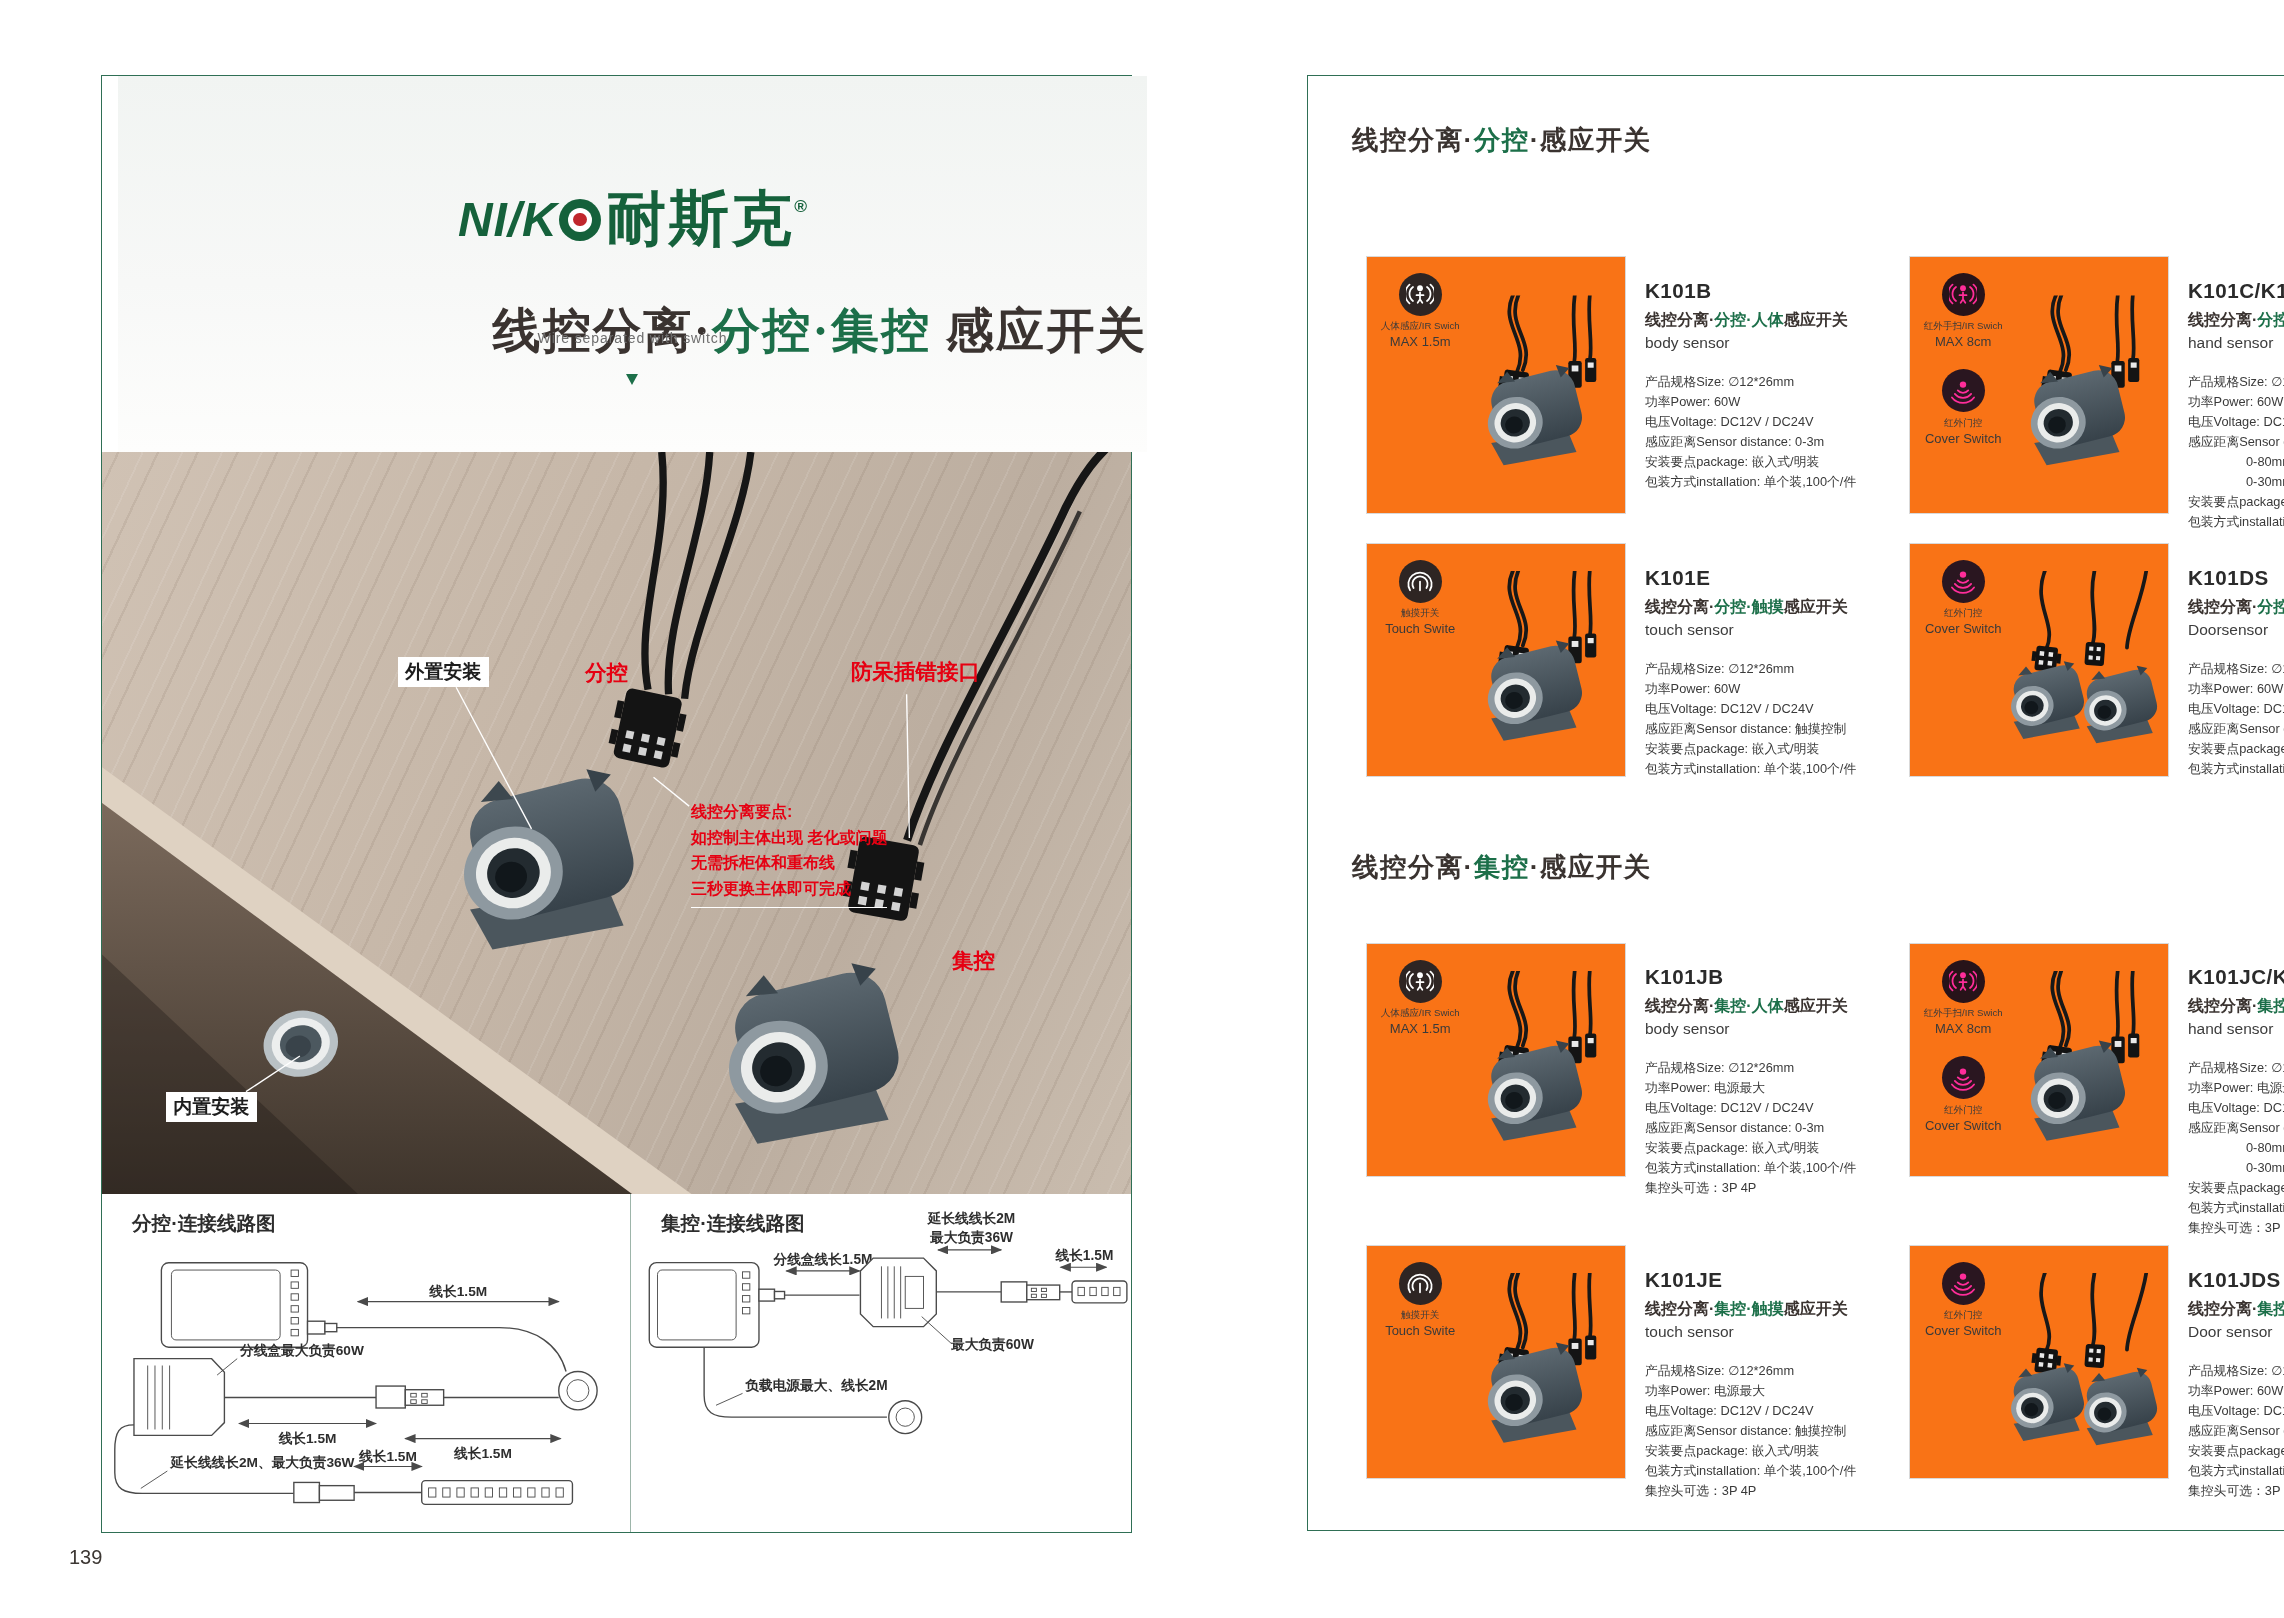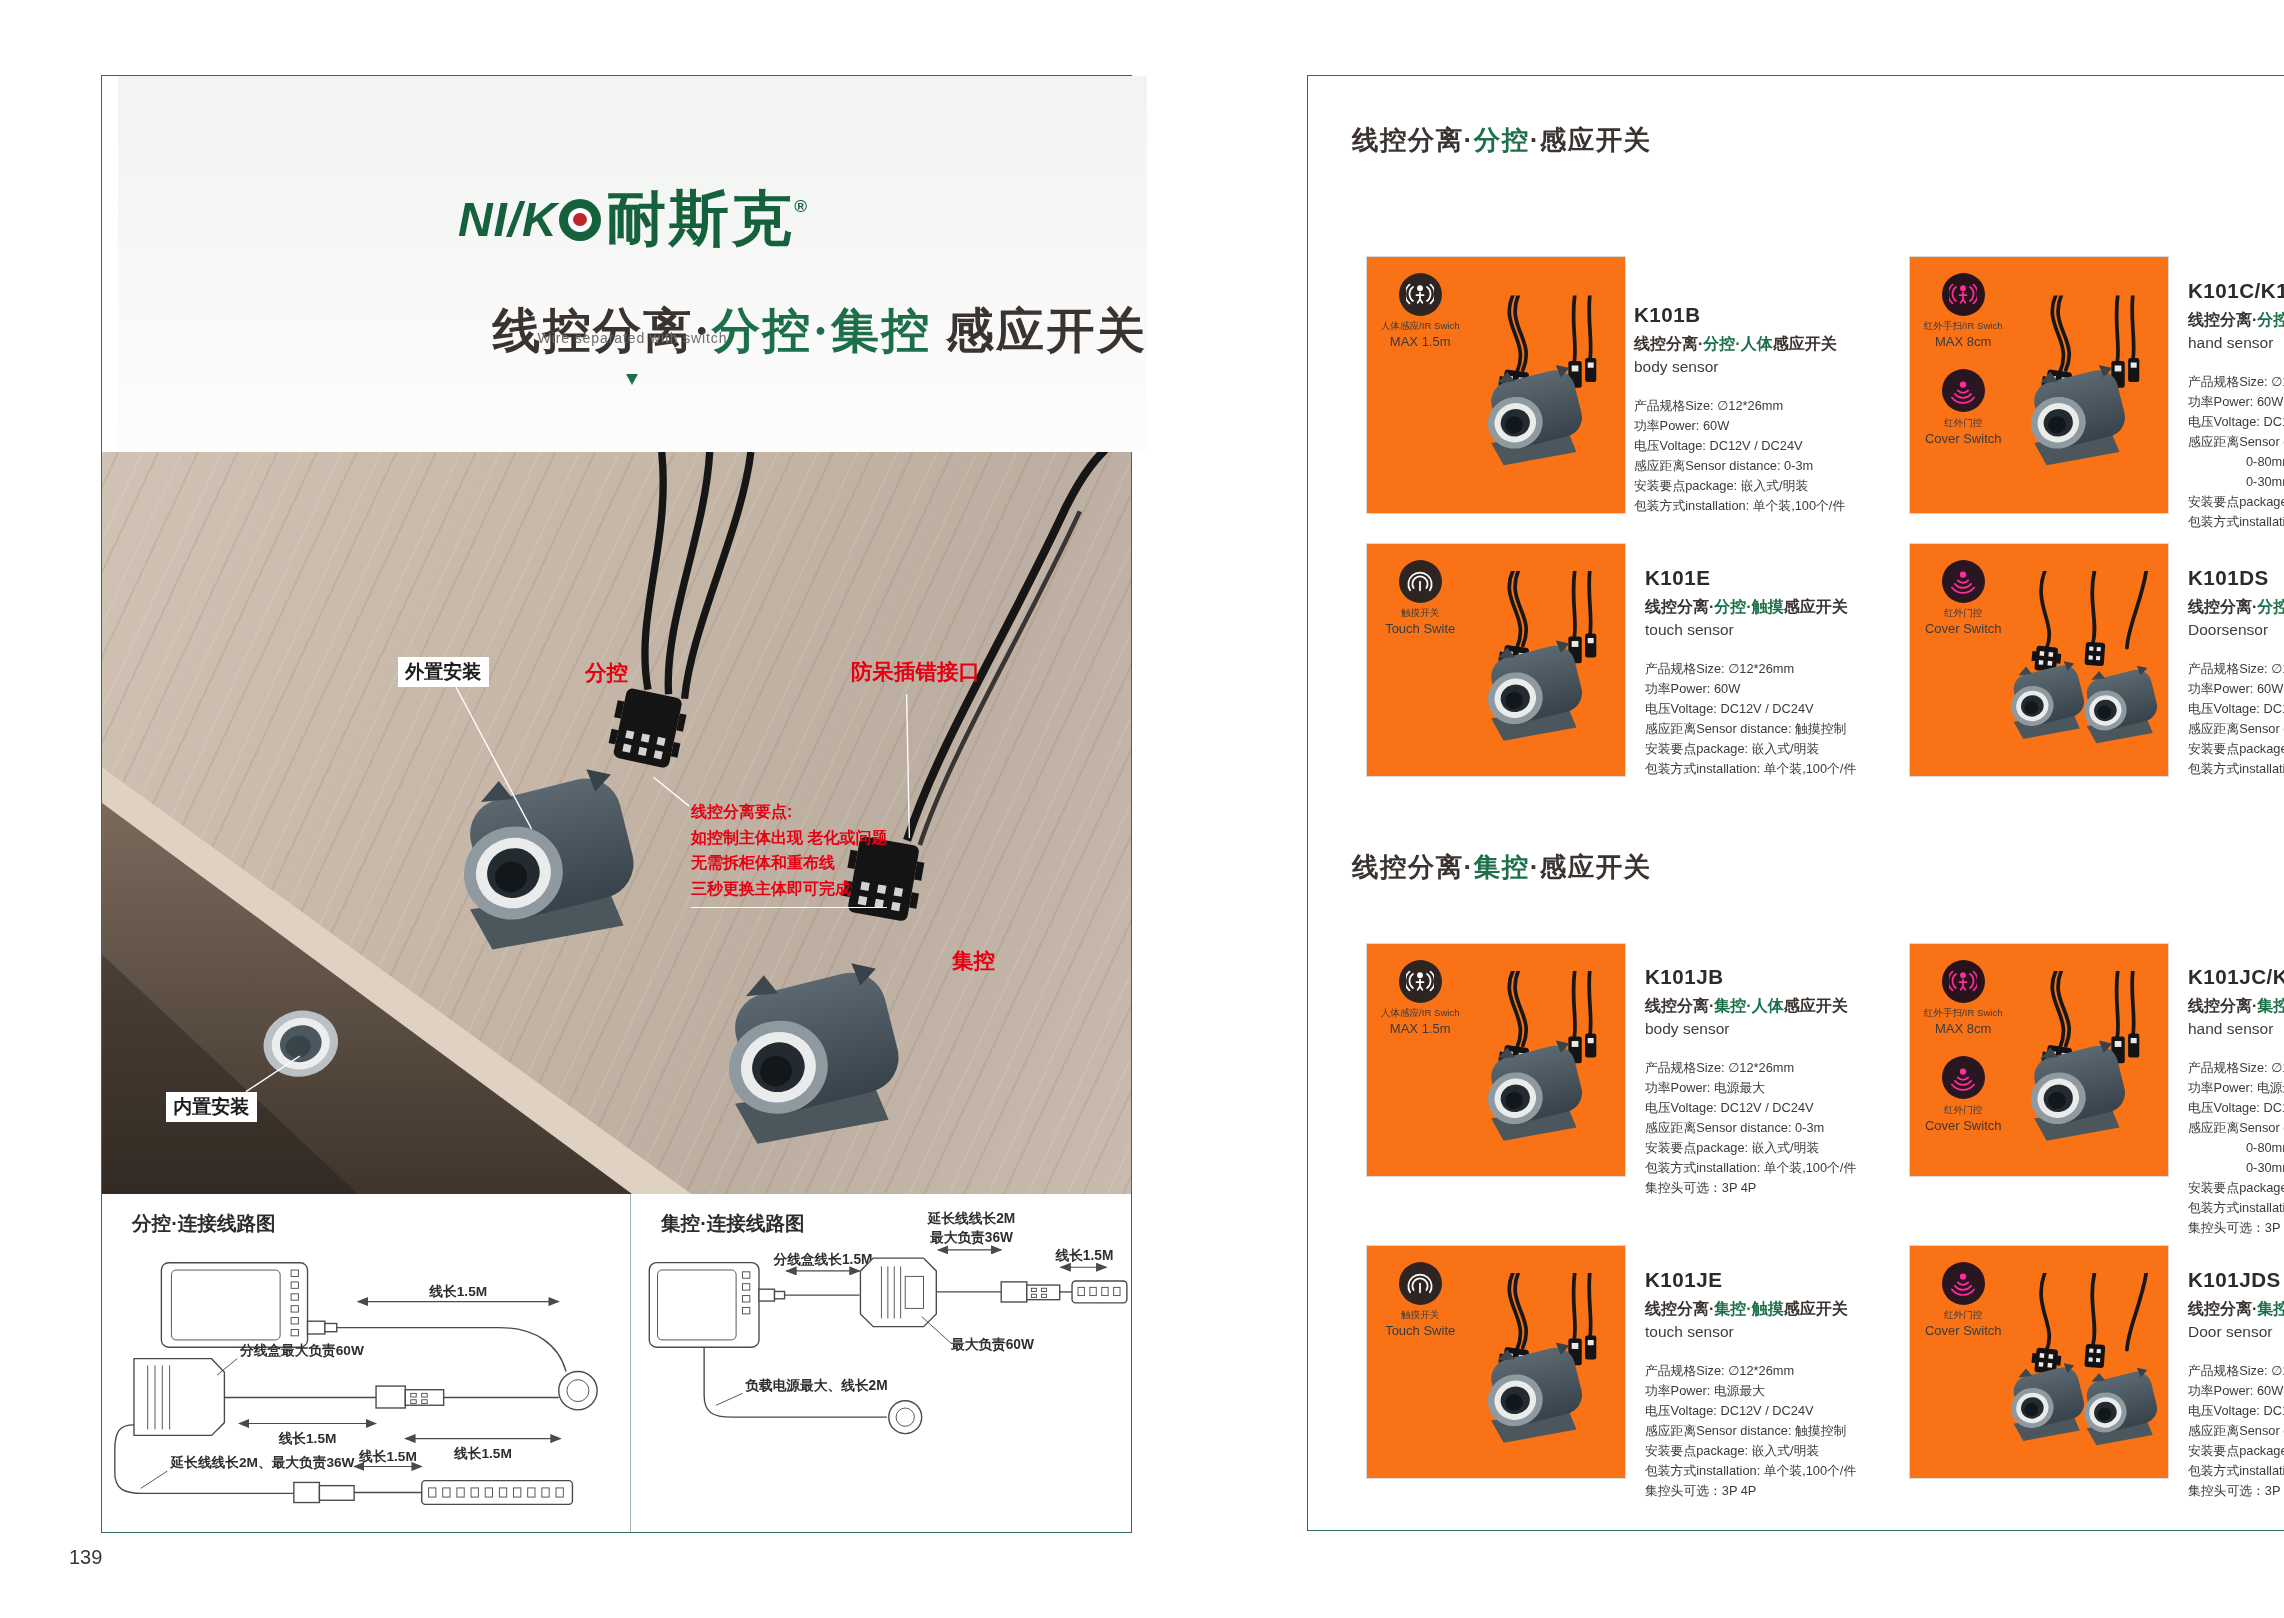--- a/index.html
+++ b/index.html
@@ -393,21 +393,21 @@
           </span>
         <span class="bl1">人体感应/IR Swich</span>
         <span class="bl2">MAX 1.5m</span>
       </div>
 
     </div>
     <svg class="ill" style="height:238px;" viewBox="0 0 440 470">
         <use href="#ill-single"></use>
       </svg>
   </div>
-  <div class="pinfo" style="left:326px;top:203px;margin-top:24px;">
+  <div class="pinfo" style="left:337px;top:203px;">
     <h4>K101B</h4>
     <div class="psub"><span class="t-dark">线控分离·</span><span class="t-green">分控·人体</span><span class="t-dark">感应开关</span></div>
     <div class="pen">body sensor</div>
     <div class="specs">
       <div class="spec">产品规格Size: ∅12*26mm</div>
       <div class="spec">功率Power: 60W</div>
       <div class="spec">电压Voltage: DC12V / DC24V</div>
       <div class="spec">感应距离Sensor distance: 0-3m</div>
 
       <div class="spec">安装要点package: 嵌入式/明装</div>

